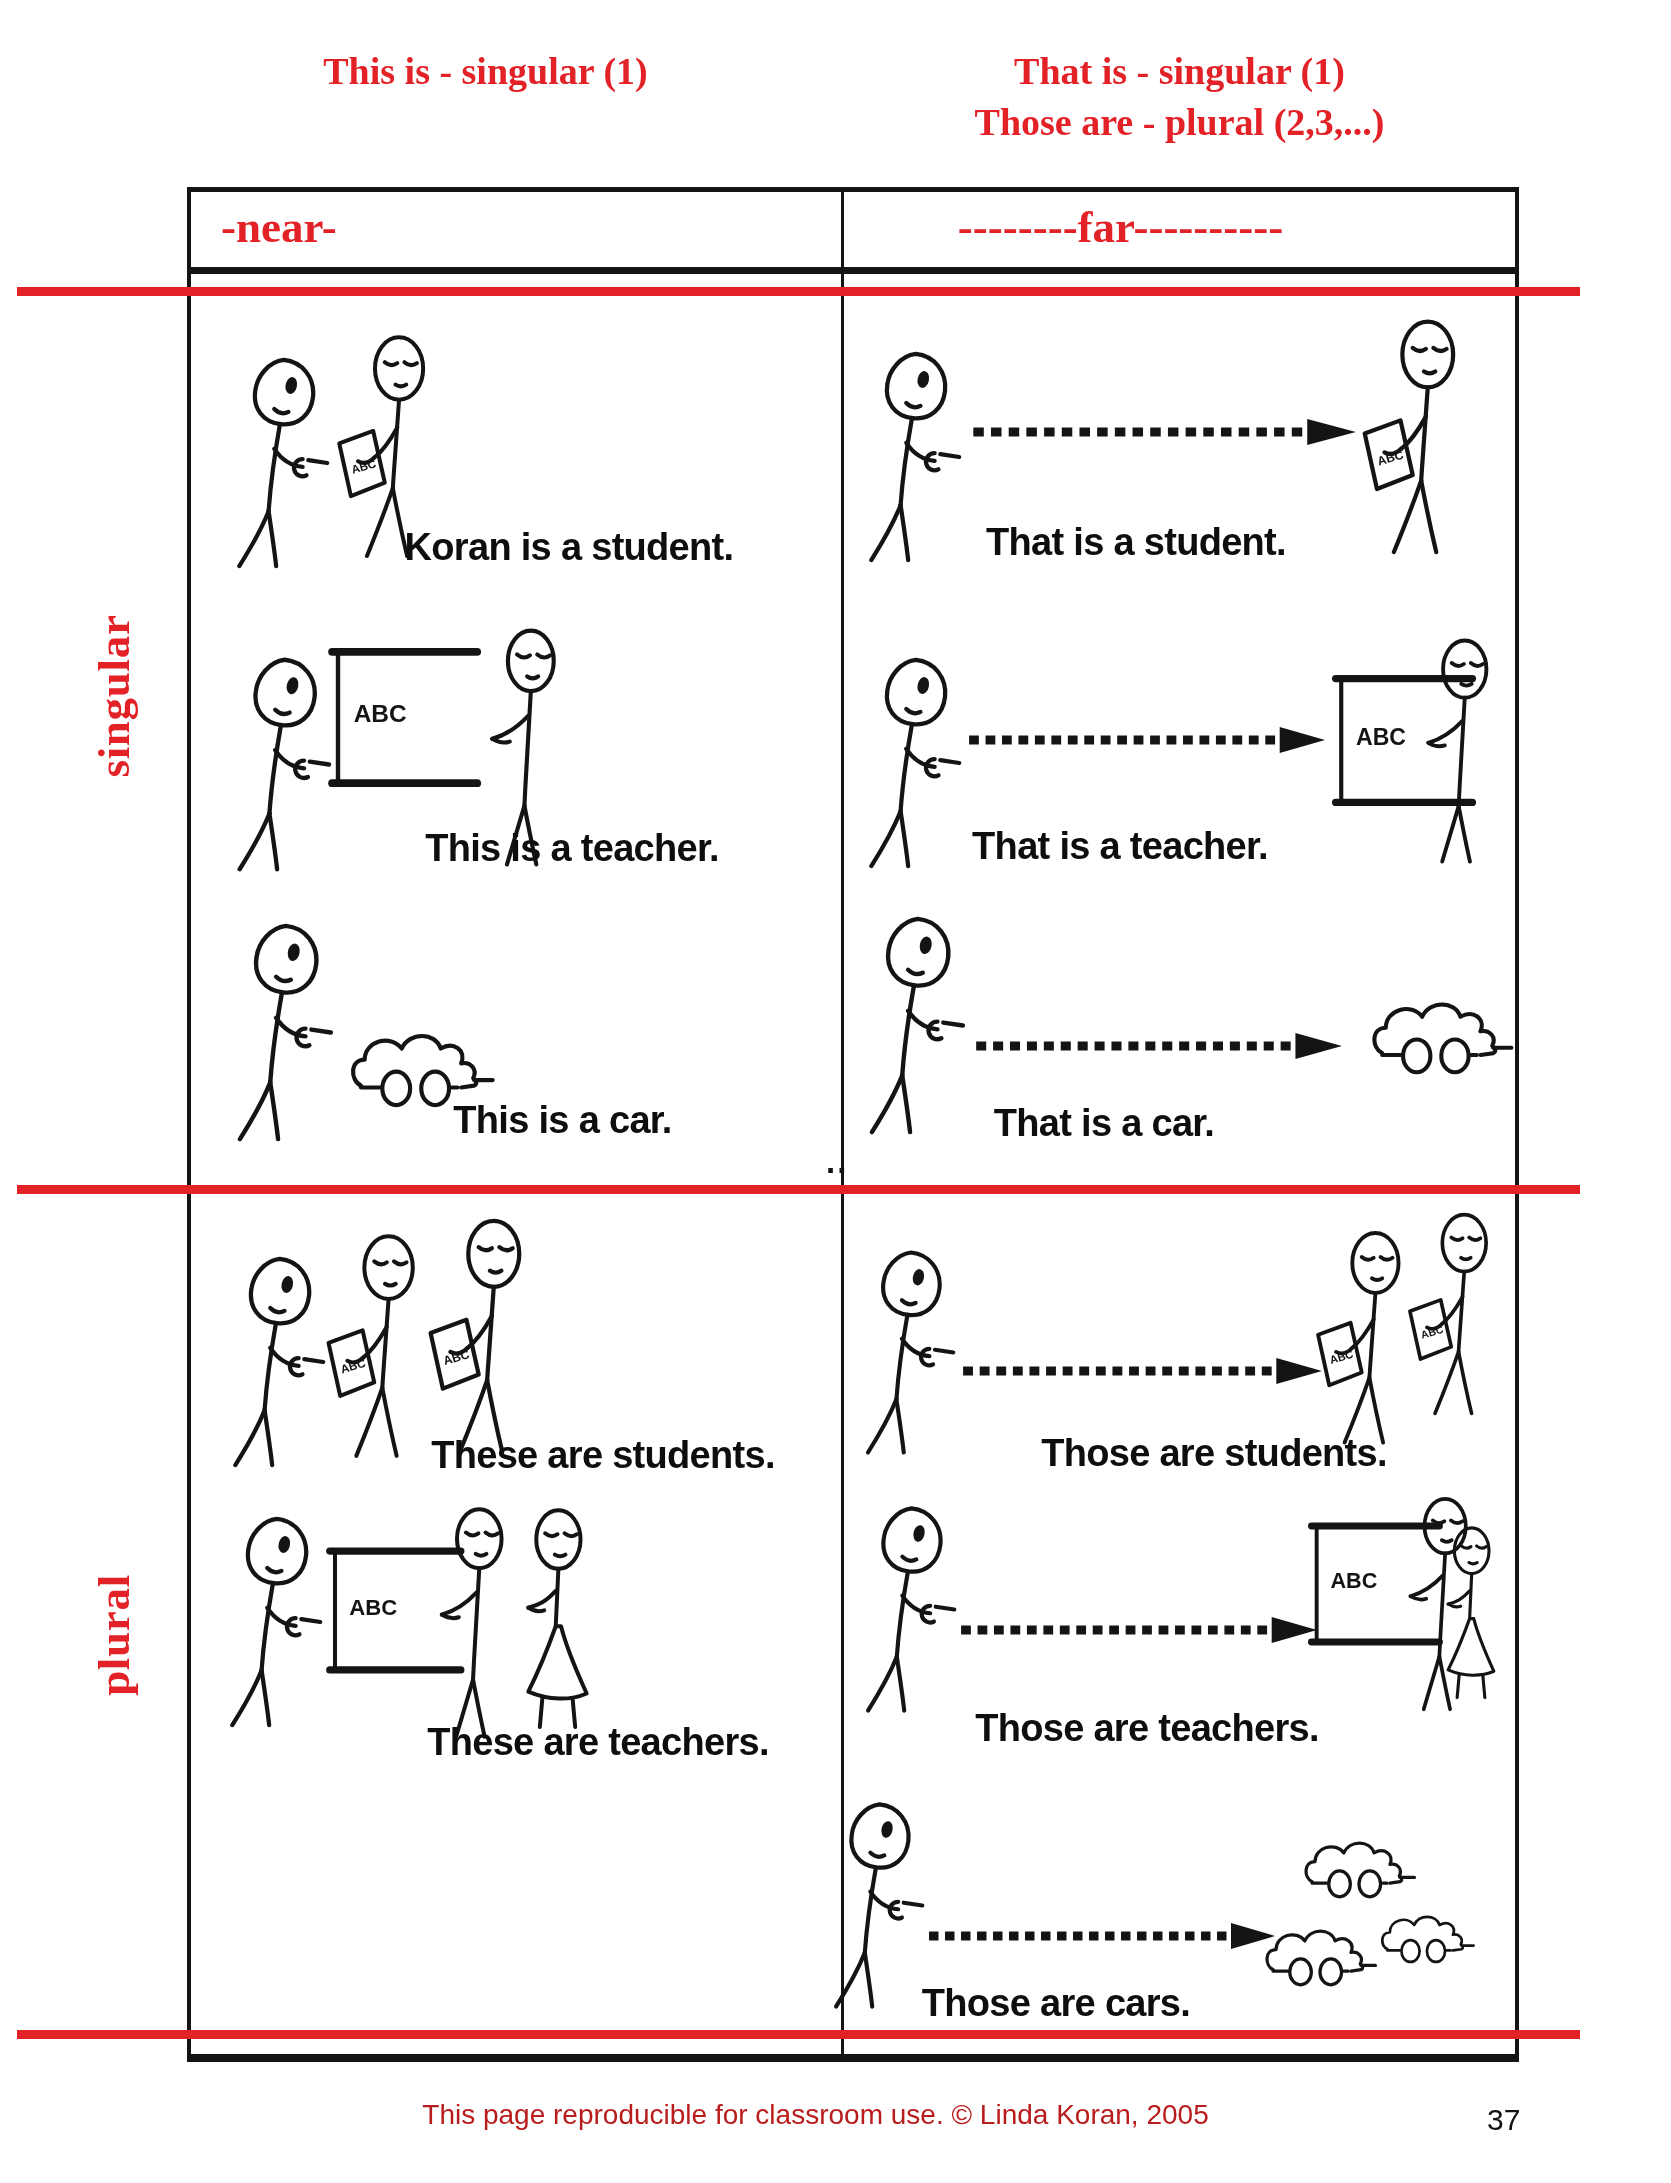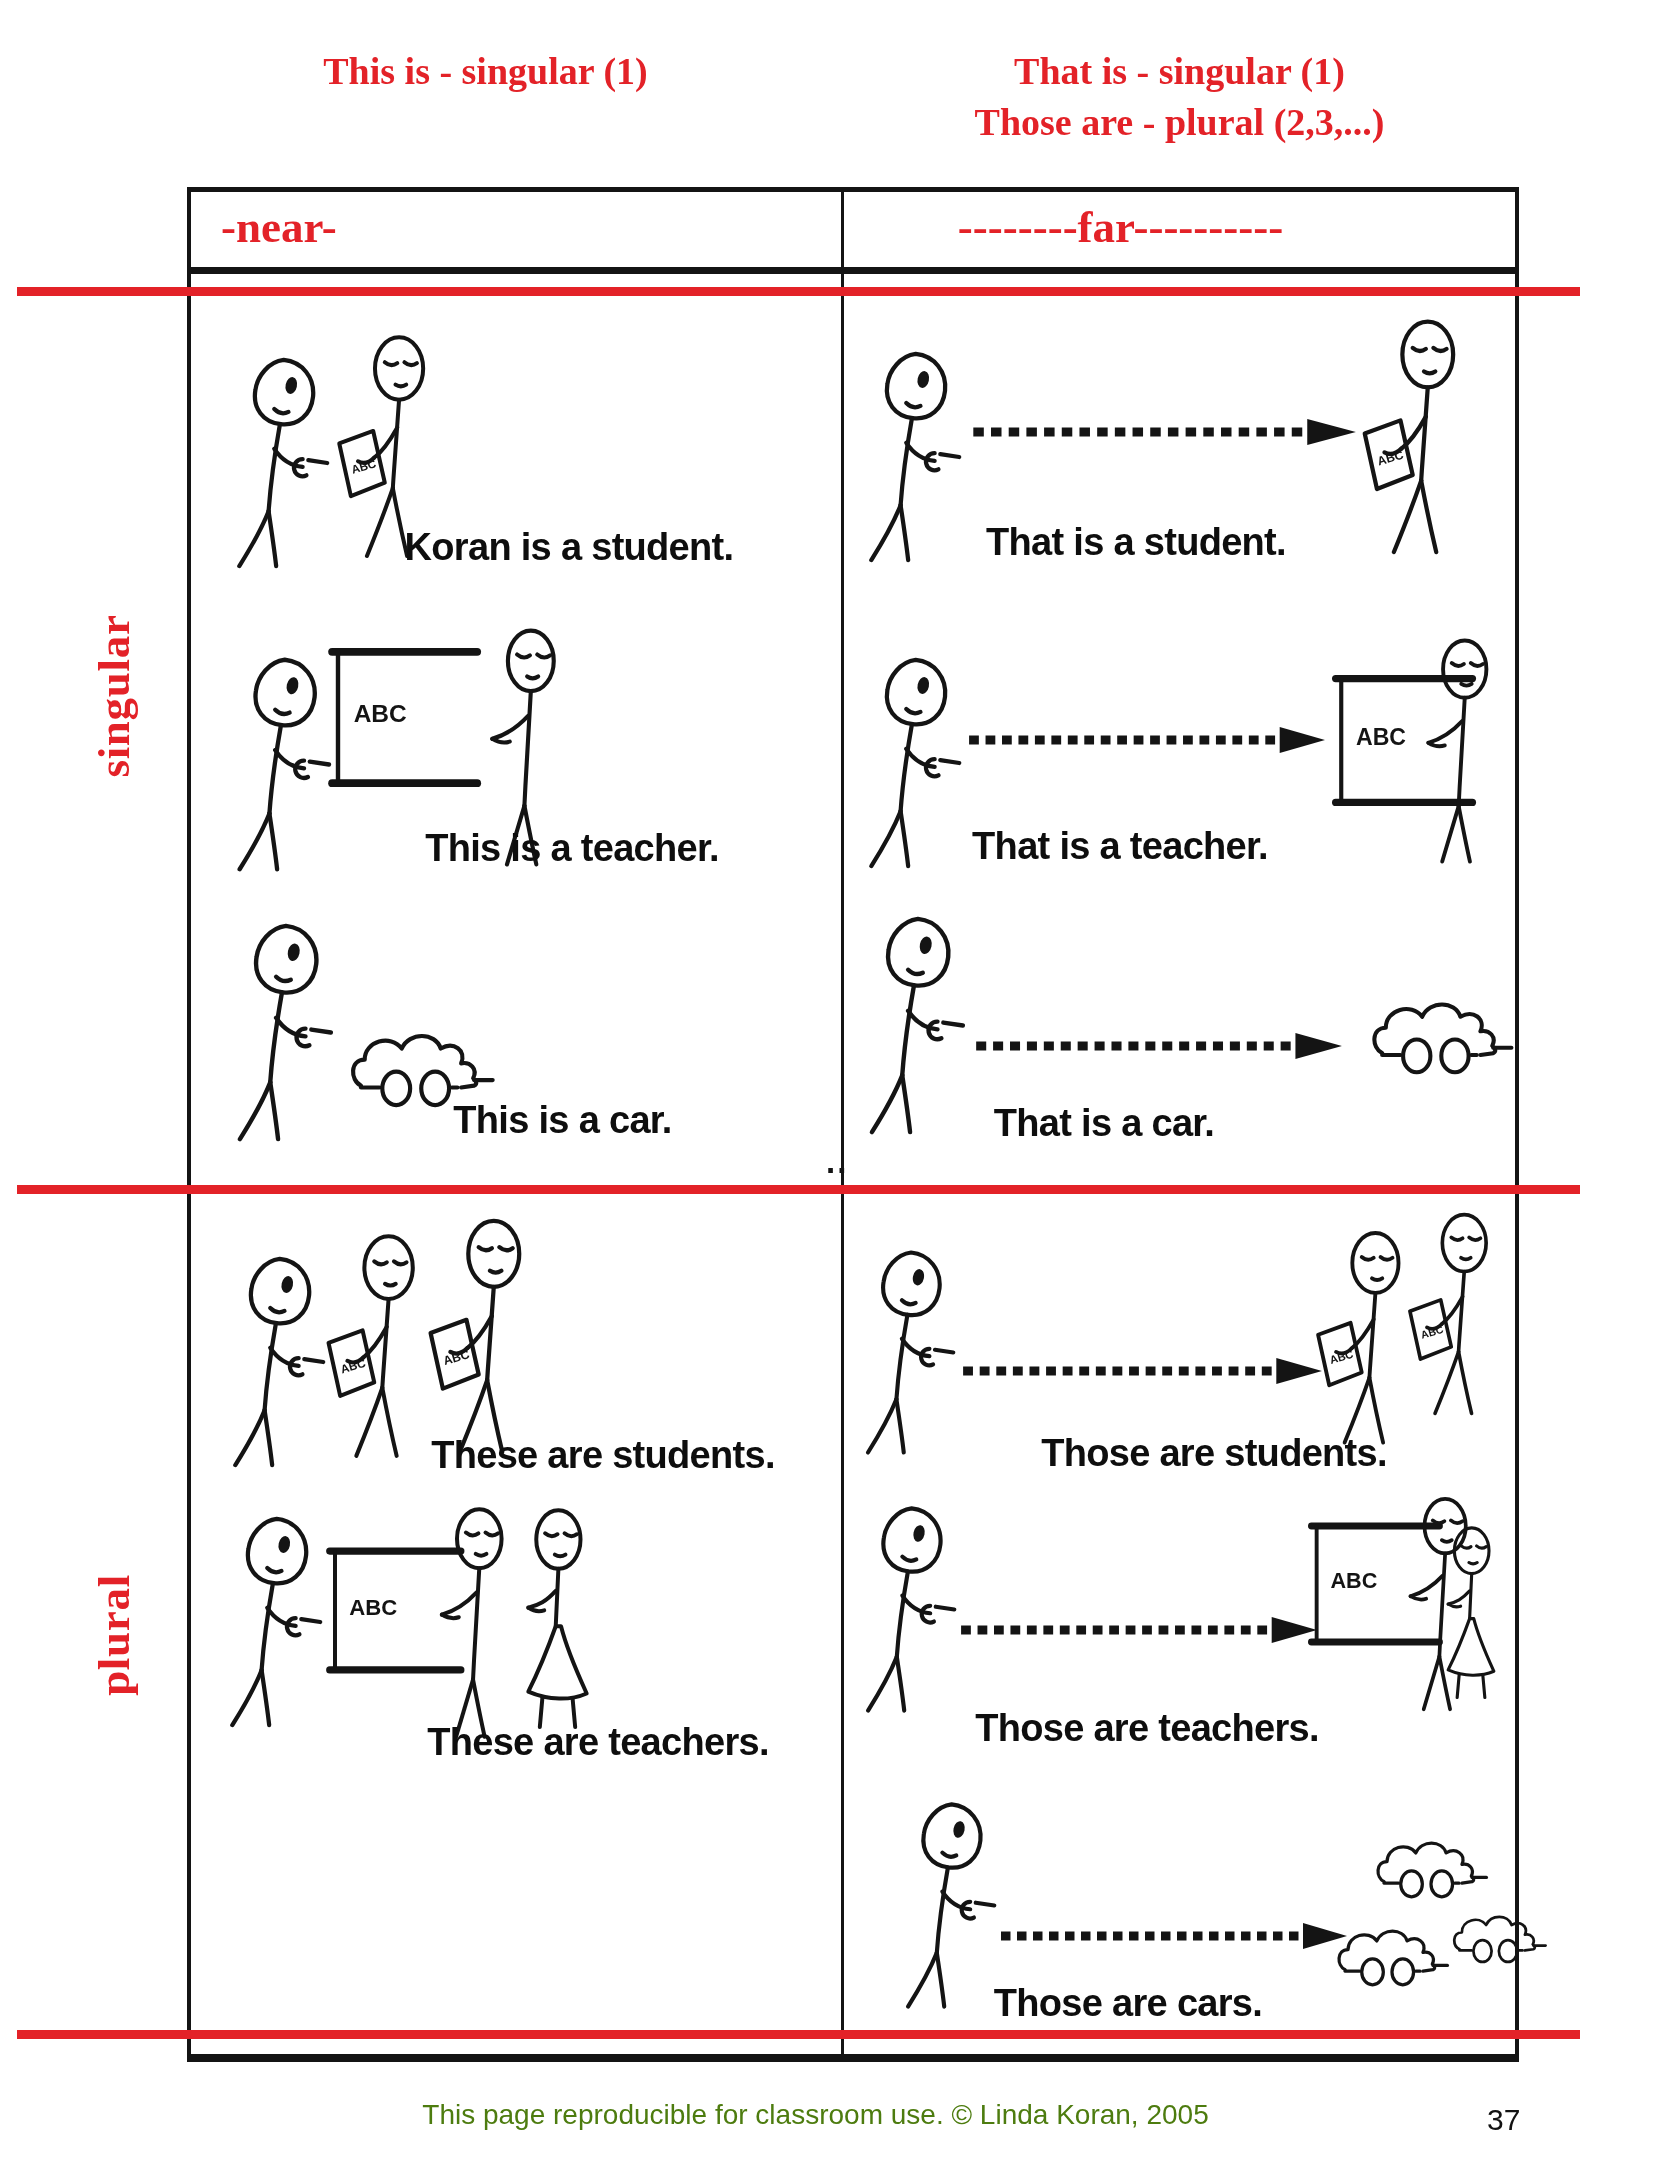--- a/index.html
+++ b/index.html
@@ -40,21 +40,21 @@
   .thick{stroke-width:8;}
   .fillink{fill:var(--ink);stroke:none;}
   .abc{fill:var(--ink);stroke:none;font-family:"Liberation Sans",sans-serif;font-weight:600;}
   .abc-board{font-size:25px;}
   .abc-paper{font-size:13px;font-weight:700;}
   .arrow .dash{stroke:var(--ink);stroke-width:13;stroke-dasharray:19 13;}
   .arrow .head{fill:var(--ink);stroke:none;}
 
   .dots{position:absolute;font:700 33px "Liberation Sans",sans-serif;color:var(--ink);letter-spacing:2px;}
   .footer{position:absolute;left:0;top:2099px;width:1672px;text-align:center;
-          font:400 28px "Liberation Sans",sans-serif;color:#4d7c0f;padding-right:41px;box-sizing:border-box;}
+          font:400 28px "Liberation Sans",sans-serif;color:#b91c1c;padding-right:41px;box-sizing:border-box;}
   .pagenum{position:absolute;left:1487px;top:2103px;font:400 30px "Liberation Sans",sans-serif;color:#121212;}
 </style>
 </head>
 <body>
 
 <div class="page">
 
   <svg aria-hidden="true" style="position:absolute;width:0;height:0">
     <defs>
       <g id="sym-pointer" class="ske">
@@ -286,21 +286,21 @@
       </svg>
     <svg class="fig" style="left:550px;top:10px;width:99px;height:223px" viewBox="0 0 120 270">
         <use href="#sym-teacher"></use>
       </svg>
     <svg class="fig" style="left:582px;top:40px;width:90px;height:194px" viewBox="0 0 130 280">
         <use href="#sym-skirt"></use>
       </svg>
     <div class="caption" style="bottom:18.5px;padding-right:65px">Those are teachers.</div>
   </div>
 
-  <div class="cell" style="left:884px;top:1768px;width:665px;height:285px">
+  <div class="cell" style="left:812px;top:1768px;width:665px;height:285px">
     <svg class="fig" style="left:12px;top:30px;width:102px;height:215px" viewBox="0 0 110 230">
         <use href="#sym-pointer"></use>
       </svg>
     <svg class="fig arrow" style="left:114px;top:153px;width:350px;height:30px" viewBox="0 0 700 44" preserveAspectRatio="none">
         <line class="dash" x1="6" y1="22" x2="618" y2="22"></line>
         <polygon class="head" points="610,3 698,22 610,41"></polygon>
       </svg>
     <svg class="fig" style="left:490px;top:59px;width:119px;height:72px" viewBox="0 0 165 100">
         <use href="#sym-car"></use>
       </svg>

